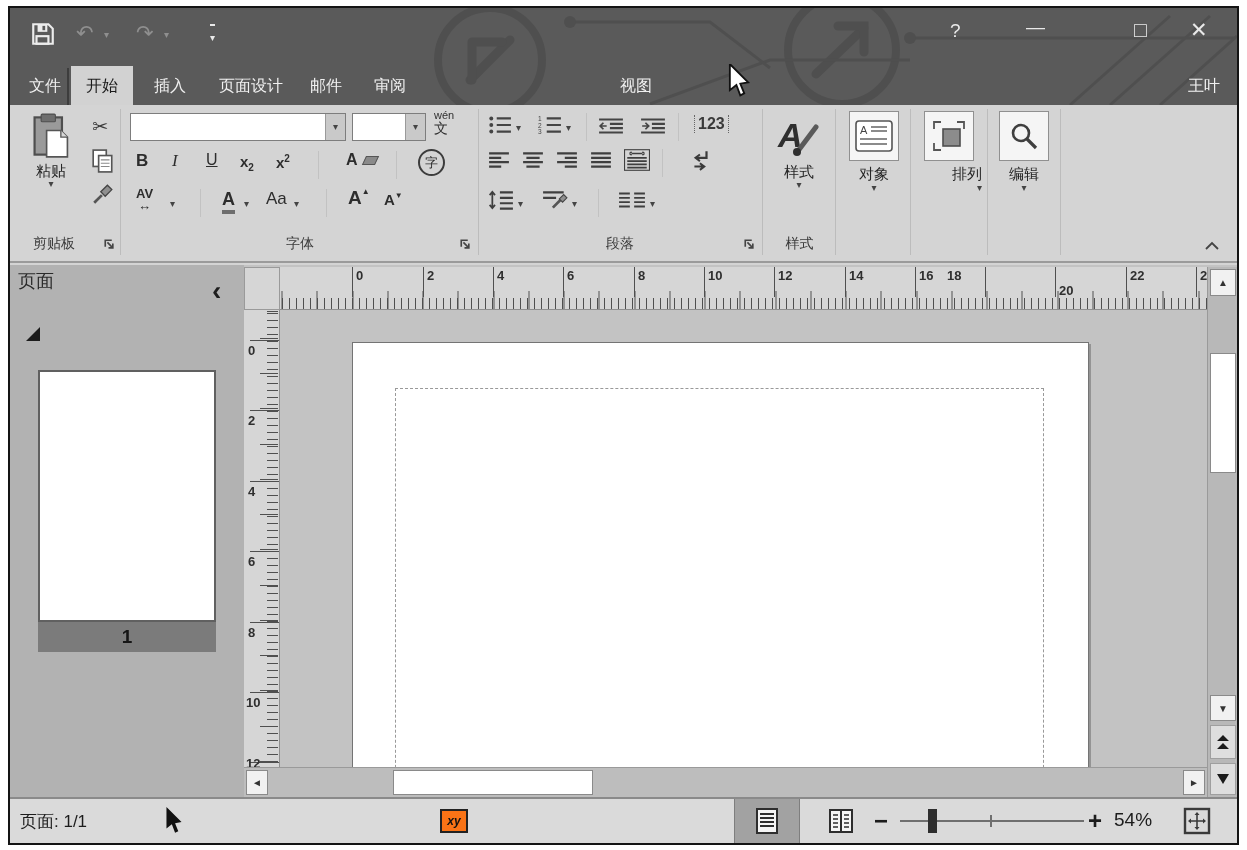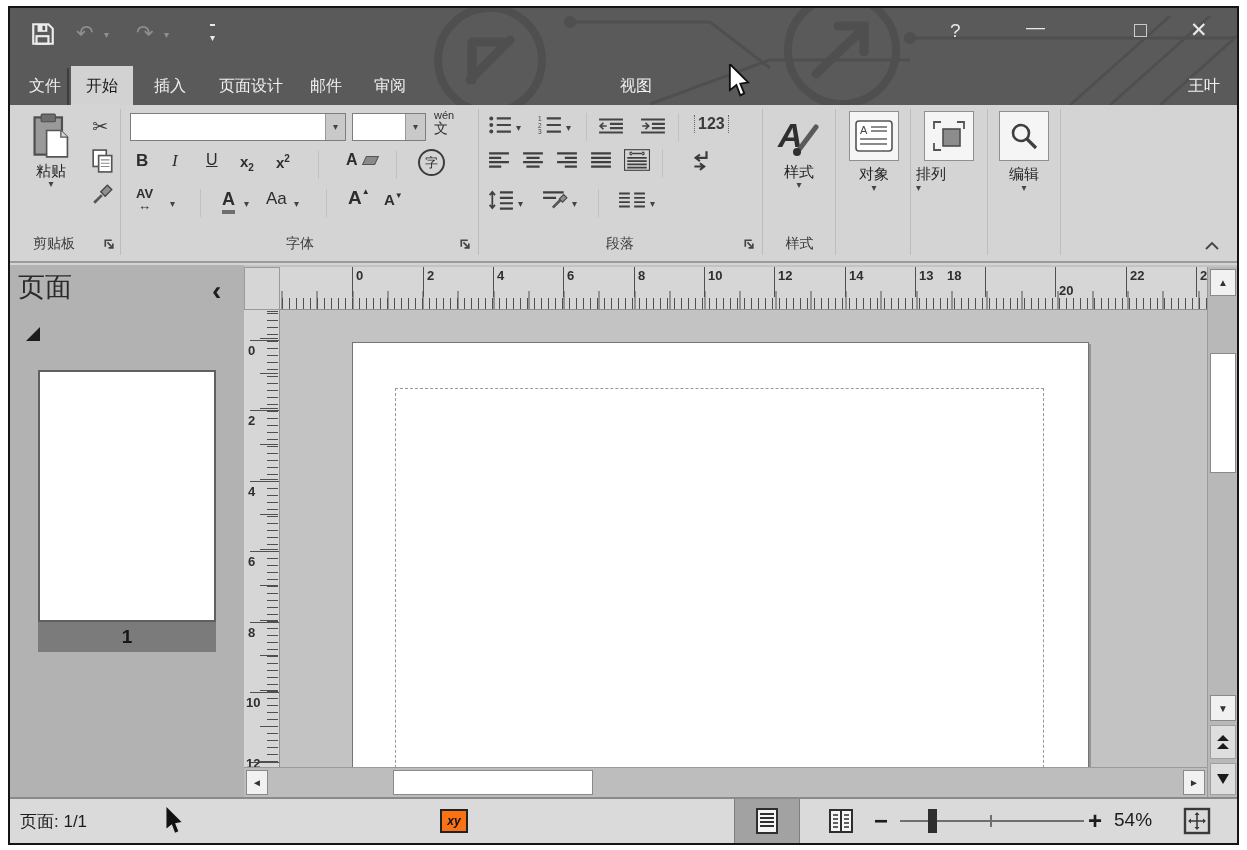--- a/index.html
+++ b/index.html
@@ -296,21 +296,21 @@
         <svg width="38" height="32" viewBox="0 0 38 32">
           <rect x="1" y="1" width="36" height="30" rx="3" fill="#fff" stroke="#555" stroke-width="1.6"></rect>
           <text x="5" y="14" font-size="11" fill="#444">A</text>
           <path d="M16 7 H32 M16 11 H32 M5 19 H32 M5 24 H32" stroke="#666" stroke-width="1.4"></path>
         </svg>
       </div>
       <div style="font-size:15px;color:#262626;line-height:18px;margin-top:4px">对象</div>
       <div class="dd">▾</div>
     </div>
 
-    <div class="a" style="left:906px;top:4px;width:66px;height:118px;text-align:left">
+    <div class="a" style="left:906px;top:4px;width:66px;height:118px;text-align:right">
       <div class="iconbox" style="margin:2px auto 0 auto">
         <svg width="34" height="32" viewBox="0 0 34 32">
           <path d="M2 9 V2 H9 M25 2 H32 V9 M2 23 V30 H9" fill="none" stroke="#555" stroke-width="1.8"></path>
           <rect x="11" y="9" width="17" height="17" fill="#8c8c8c" stroke="#4e4e4e" stroke-width="1.6"></rect>
         </svg>
       </div>
       <div style="font-size:15px;color:#262626;line-height:18px;margin-top:4px">排列</div>
       <div class="dd">▾</div>
     </div>
 
@@ -326,21 +326,21 @@
     </div>
 
     <svg class="a" width="16" height="10" style="left:1194px;top:136px" viewBox="0 0 16 10">
       <path d="M2 8 L8 2 L14 8" fill="none" stroke="#444" stroke-width="1.8"></path>
     </svg>
   </div>
 
   <div id="main" class="a">
 
     <div id="pagespanel" class="a">
-      <div class="a" style="left:8px;top:4px;font-size:27px;color:#2a2a2a">页面</div>
+      <div class="a" style="left:8px;top:4px;font-size:18px;color:#2a2a2a">页面</div>
       <div class="a" style="left:202px;top:10px;font-size:28px;font-weight:bold;color:#1e1e1e">‹</div>
       <div class="a tri" style="left:16px;top:62px"></div>
       <div class="a" style="left:28px;top:105px;width:178px;height:252px;background:#fff;border:2px solid #606060"></div>
       <div id="thumbbar" class="a" style="left:28px;top:357px;width:178px;height:30px">1</div>
     </div>
 
     <div id="cornerbox" class="a"></div>
 
     <div id="hruler" class="a">
       <div class="a hticks-minor"></div>
@@ -355,21 +355,21 @@
         <span class="a rlabel" style="left:287px;top:1px">6</span>
       <div class="a ntick-h" style="left:354px"></div>
         <span class="a rlabel" style="left:358px;top:1px">8</span>
       <div class="a ntick-h" style="left:424px"></div>
         <span class="a rlabel" style="left:428px;top:1px">10</span>
       <div class="a ntick-h" style="left:494px"></div>
         <span class="a rlabel" style="left:498px;top:1px">12</span>
       <div class="a ntick-h" style="left:565px"></div>
         <span class="a rlabel" style="left:569px;top:1px">14</span>
       <div class="a ntick-h" style="left:635px"></div>
-        <span class="a rlabel" style="left:639px;top:1px">13</span>
+        <span class="a rlabel" style="left:639px;top:1px">16</span>
       <div class="a ntick-h" style="left:705px"></div>
         <span class="a rlabel" style="left:667px;top:1px">18</span>
       <div class="a ntick-h" style="left:775px"></div>
         <span class="a rlabel" style="left:779px;top:16px">20</span>
       <div class="a ntick-h" style="left:846px"></div>
         <span class="a rlabel" style="left:850px;top:1px">22</span>
       <div class="a ntick-h" style="left:916px"></div>
         <span class="a rlabel" style="left:920px;top:1px">24</span>
     </div>
 

